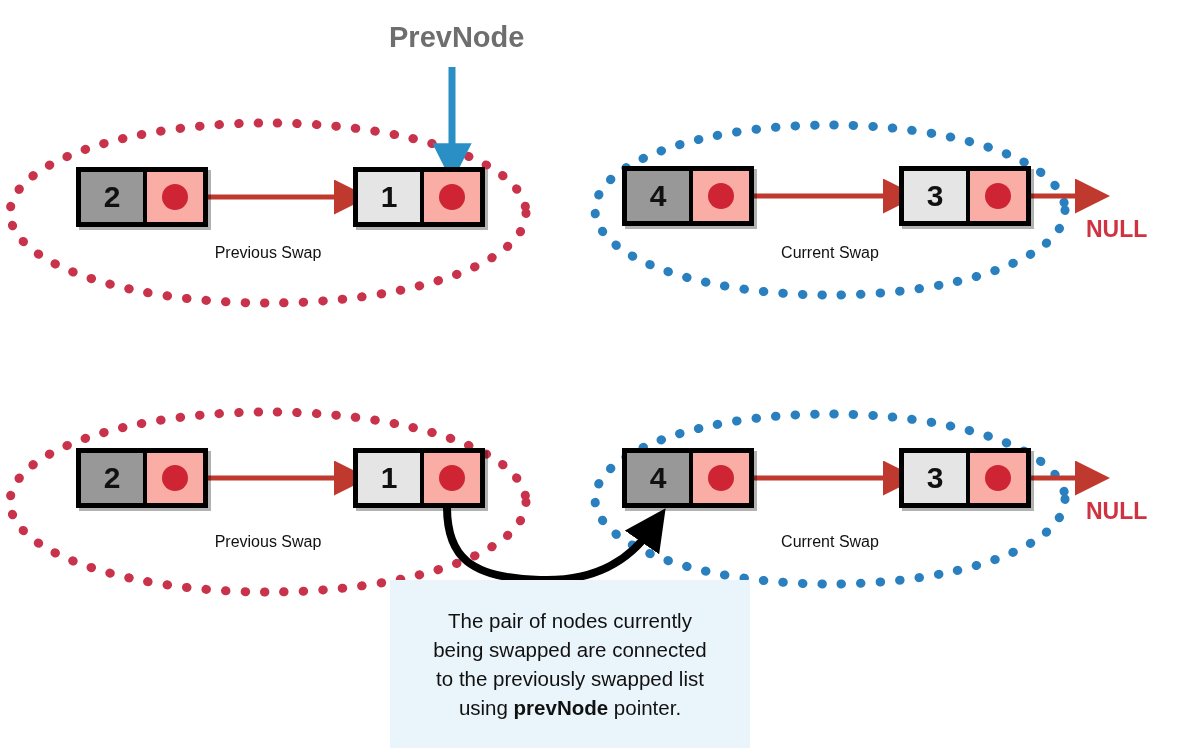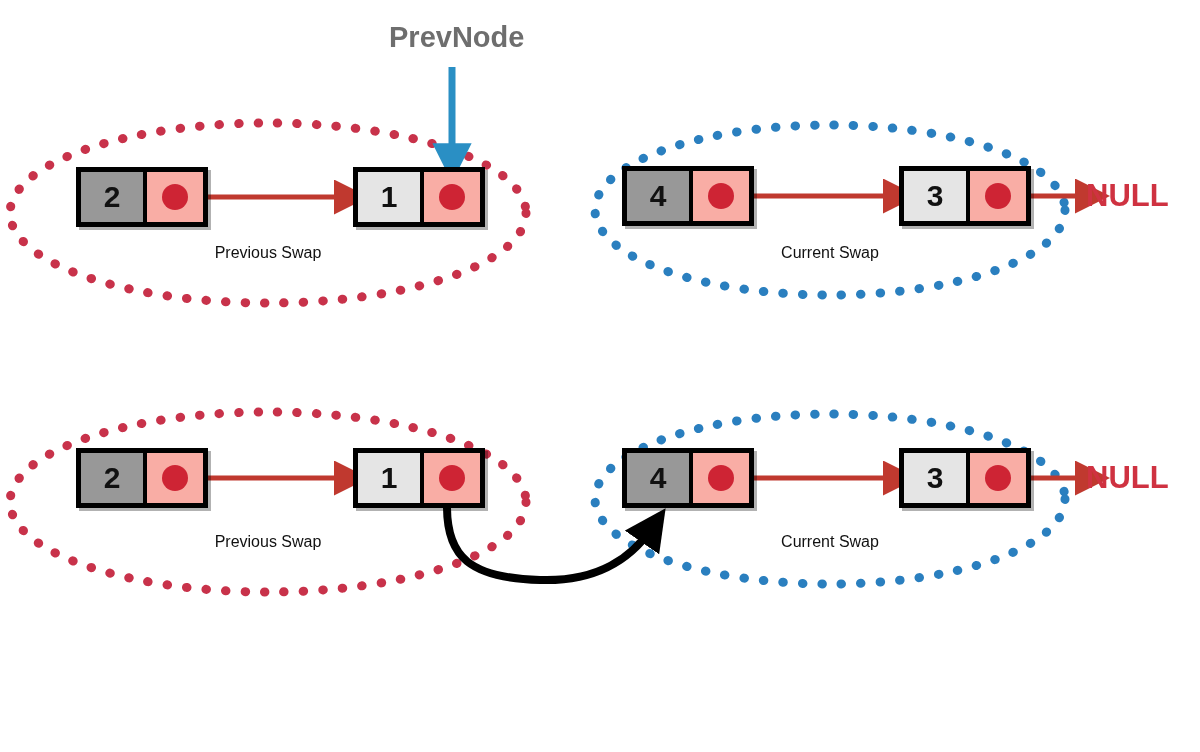--- a/index.html
+++ b/index.html
@@ -41,22 +41,22 @@
 
   
   .swap-label{
     position:absolute;
     font-size:16px;color:#111111;
     white-space:nowrap;
     text-align:center;
   }
   .null-label{
     position:absolute;
-    font-size:31px;font-weight:bold;color:#cf3241;
-    white-space:nowrap;letter-spacing:0px;
+    font-size:23px;font-weight:bold;color:#cf3241;
+    white-space:nowrap;letter-spacing:0px;margin-top:38px;
   }
   .prevnode-label{
     position:absolute;
     font-size:29px;font-weight:bold;color:#6e6e6e;
     white-space:nowrap;
   }
 
   
   .caption-box{
     position:absolute;
@@ -172,14 +172,22 @@
     <div class="cell-ptr">
       <div class="dot"></div>
     </div>
   </div>
 
   <div class="null-label" style="left:1086px;top:448px;">NULL</div>
 
   <div class="swap-label" style="left:120px;top:521px;width:296px;">Previous Swap</div>
   <div class="swap-label" style="left:690px;top:521px;width:280px;">Current Swap</div>
 
+  <div class="caption-box">
+    <div class="caption-text">
+      <span>The pair of nodes currently</span><br>
+      <span>being swapped are connected</span><br>
+      <span>to the previously swapped list</span><br>
+      <span>using </span><b>prevNode</b><span> pointer.</span>
+    </div>
+  </div>
 
 </div>
 
 </body></html>

